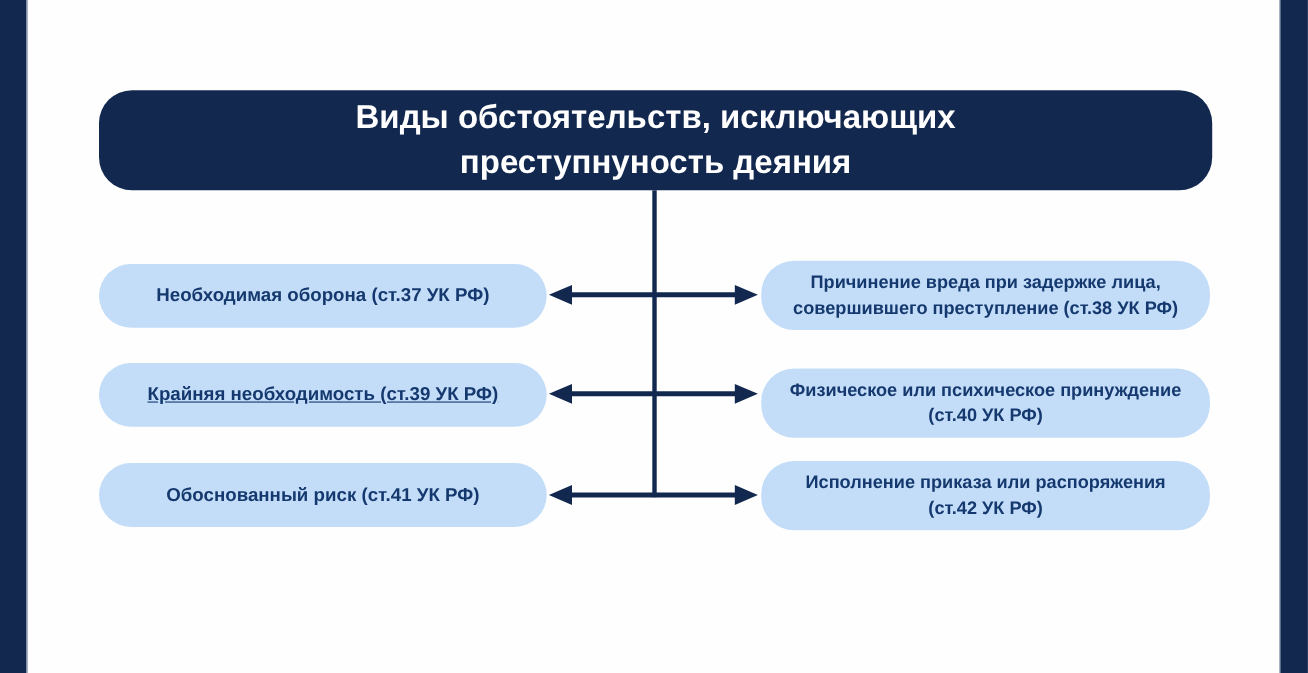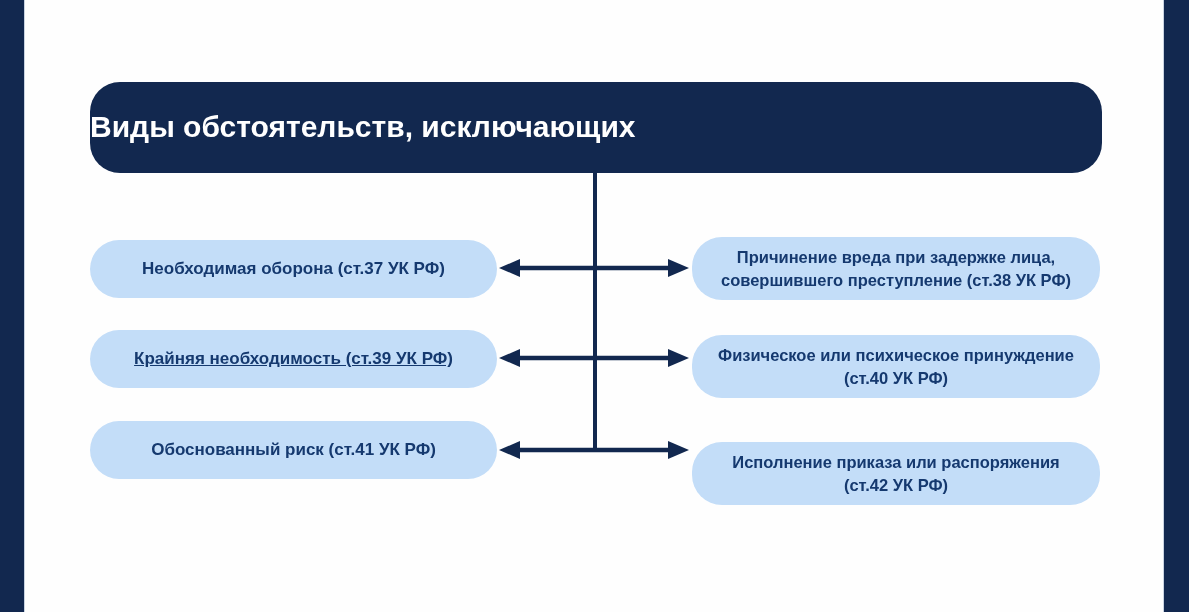--- a/index.html
+++ b/index.html
@@ -17,21 +17,21 @@
   }
   .side-bar{
     position:absolute;top:0;height:612px;background:var(--navy);
   }
   .side-bar.left{left:0;width:24px;border-right:1px solid #c9d4e2;}
   .side-bar.right{right:0;width:25px;border-left:1px solid #c9d4e2;}
 
   .header-box{
     position:absolute;left:90px;top:82px;width:1012px;height:91px;
     background:var(--navy);border-radius:30px;
-    display:flex;flex-direction:column;justify-content:center;align-items:flex-start;
+    display:flex;flex-direction:column;justify-content:center;align-items:center;
     color:var(--title-text);font-weight:bold;font-size:30px;line-height:1.34;
     text-align:center;box-sizing:border-box;
   }
 
   .v-line{
     position:absolute;left:593px;top:173px;width:4px;height:279px;
     background:var(--navy);
   }
 
   .node{
@@ -42,36 +42,37 @@
   }
   .node.left{
     left:90px;width:407px;height:58px;border-radius:29px;
     font-size:17px;padding:0 14px;
   }
   .node.right{
     left:692px;width:408px;height:63px;border-radius:30px;
     font-size:16.5px;line-height:1.35;padding:15px 18px;
   }
   .node.l1{top:240px;} .node.l2{top:330px;text-decoration:underline;} .node.l3{top:421px;}
-  .node.r1{top:237px;} .node.r2{top:335px;} .node.r3{top:442px;justify-content:center;}
+  .node.r1{top:237px;} .node.r2{top:335px;} .node.r3{top:419px;justify-content:center;}
 
   .arrow{
     position:absolute;left:498px;width:192px;height:24px;color:var(--navy);
   }
   .arrow.a1{top:256px;} .arrow.a2{top:346px;} .arrow.a3{top:438px;}
   .arrow svg{display:block;width:100%;height:100%;}
 </style>
 </head>
 <body>
 
 <div class="side-bar left"></div>
 <div class="side-bar right"></div>
 
 <div class="header-box">
   <span>Виды обстоятельств, исключающих</span>
+  <span>преступнуность деяния</span>
 </div>
 
 <div class="v-line"></div>
 
 <div class="node left l1">
   <span>Необходимая оборона (ст.37 УК РФ)</span>
 </div>
 <div class="node left l2">
   <span>Крайняя необходимость (ст.39 УК РФ)</span>
 </div>

